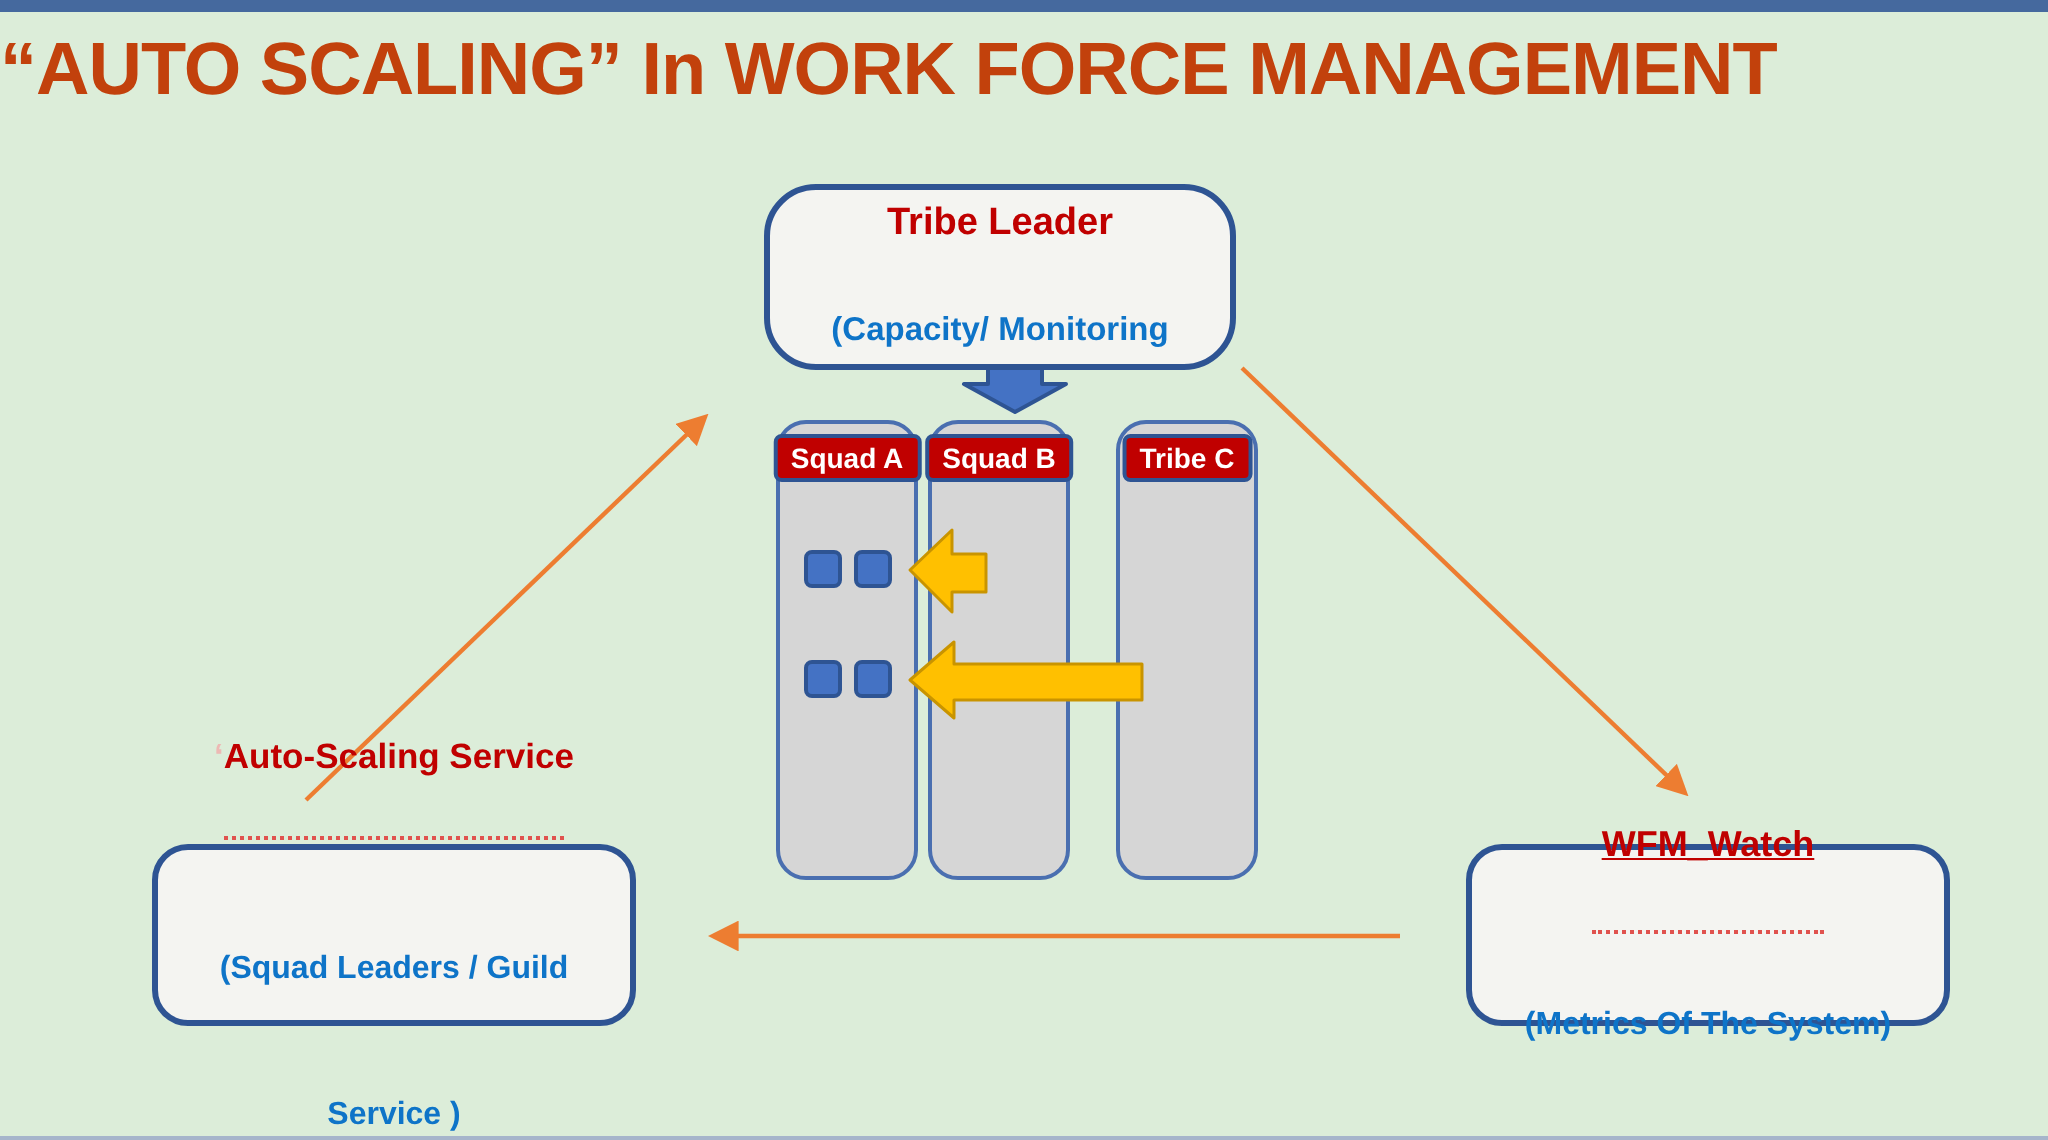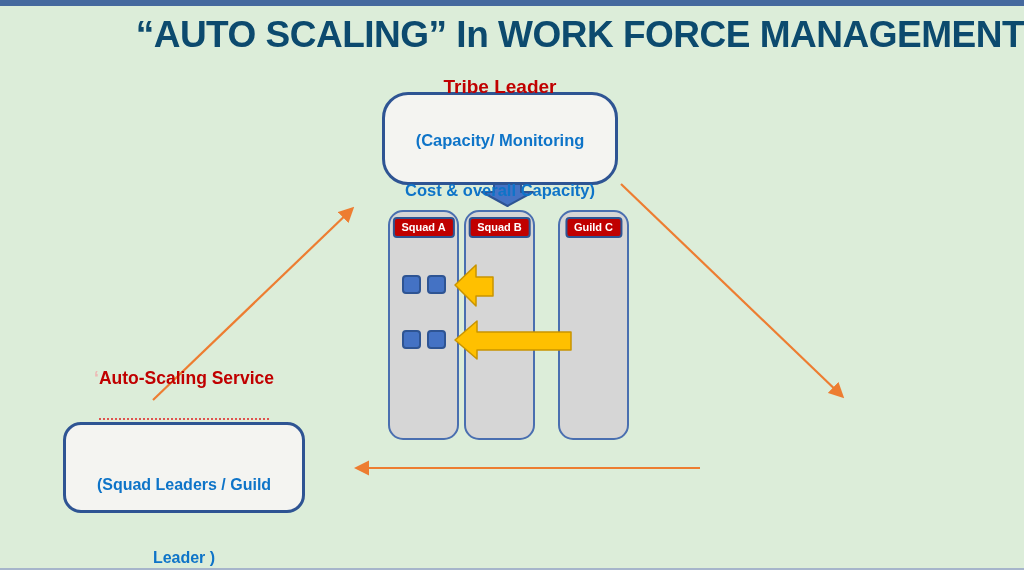--- a/index.html
+++ b/index.html
@@ -22,25 +22,25 @@
   .bottom-bar {
     position: absolute; bottom: 0; left: 0;
     width: 100%; height: 2px;
     background: #A6B5CB;
   }
 
   .slide-title {
     position: absolute;
     top: 14px; left: 0;
     width: 100%;
-    text-align: right;
+    text-align: left;
     font-size: 37px;
     font-weight: bold;
     letter-spacing: -0.5px;
-    color: #0c4a6e;
+    color: #c2410c;
     white-space: nowrap;
   }
 
   
   .node {
     position: absolute;
     background: #F4F4F1;
     border: 3px solid #2E5493;
     display: flex;
     flex-direction: column;
@@ -56,21 +56,21 @@
 
   .tribe-node {
     left: 382px; top: 92px;
     width: 236px; height: 93px;
     border-radius: 26px;
   }
   .tribe-node .node-title { font-size: 19px; margin-bottom: 2px; }
   .tribe-node .node-sub   { font-size: 16.5px; }
 
   .auto-node {
-    left: 63px; top: 422px;
+    left: 76px; top: 422px;
     width: 242px; height: 91px;
     border-radius: 18px;
   }
   .auto-node .node-title { font-size: 17.5px; }
   .auto-node .node-sub   { font-size: 16px; margin-top: 24px; }
   .quote-mark { color: #EDB9B4; font-weight: bold; }
 
   .wfm-node {
     left: 733px; top: 422px;
     width: 242px; height: 91px;
@@ -103,21 +103,21 @@
   .squad-c { left: 558px; }
 
   .squad-badge {
     position: absolute;
     top: 5px; left: 50%;
     transform: translateX(-50%);
     background: #C00000;
     border: 2px solid #2E5493;
     border-radius: 4px;
     color: #FFFFFF;
-    font-size: 11px;
+    font-size: 14px;
     font-weight: bold;
     line-height: 1;
     padding: 2.5px 7px 3px 7px;
     white-space: nowrap;
   }
 
   .member-block {
     position: absolute;
     width: 19px; height: 19px;
     background: #4472C4;
@@ -151,21 +151,21 @@
     <span class="squad-badge">Squad A</span>
     <span class="member-block m1"></span>
     <span class="member-block m2"></span>
     <span class="member-block m3"></span>
     <span class="member-block m4"></span>
   </div>
   <div class="squad-col squad-b">
     <span class="squad-badge">Squad B</span>
   </div>
   <div class="squad-col squad-c">
-    <span class="squad-badge">Guild C</span>
+    <span class="squad-badge">Tribe C</span>
   </div>
 
   <svg class="overlay" viewBox="0 0 1024 570" xmlns="http://www.w3.org/2000/svg">
     <defs>
       <marker id="ah" viewBox="0 0 10 10" refX="8" refY="5" markerWidth="7" markerHeight="7" orient="auto">
         <path d="M0,0 L10,5 L0,10 z" fill="#ED7D31"></path>
       </marker>
     </defs>
 
     <polygon points="494,176 521,176 521,192 533,192 507.5,206 482,192 494,192" fill="#4472C4" stroke="#2E5493" stroke-width="2" stroke-linejoin="round"></polygon>
@@ -175,28 +175,32 @@
     <polygon points="455,340 477,321 477,332 571,332 571,350 477,350 477,359" fill="#FFC000" stroke="#C99400" stroke-width="1.5" stroke-linejoin="round"></polygon>
 
     <line x1="153" y1="400" x2="352" y2="209" stroke="#ED7D31" stroke-width="2.2" marker-end="url(#ah)"></line>
     <line x1="621" y1="184" x2="842" y2="396" stroke="#ED7D31" stroke-width="2.2" marker-end="url(#ah)"></line>
     <line x1="700" y1="468" x2="357" y2="468" stroke="#ED7D31" stroke-width="2.2" marker-end="url(#ah)"></line>
   </svg>
 
   <div class="node tribe-node">
     <div class="node-title">Tribe Leader</div>
     <div class="node-sub">(Capacity/ Monitoring</div>
-    <div class="node-sub">Cost &amp; overall Capacity)</div>
   </div>
 
   <div class="node auto-node">
     <div class="node-title">
       <span class="quote-mark">‘</span><span>Auto-Scaling Service</span>
     </div>
     <span class="squiggle"></span>
     <div class="node-sub">(Squad Leaders / Guild</div>
-    <div class="node-sub">Leader )</div>
-  </div>
-
+    <div class="node-sub">Service )</div>
+  </div>
+
+  <div class="node wfm-node">
+    <div class="node-title">WFM_Watch</div>
+    <span class="squiggle"></span>
+    <div class="node-sub">(Metrics Of The System)</div>
+  </div>
 
   <div class="bottom-bar"></div>
 
 </div>
 
 </body></html>

